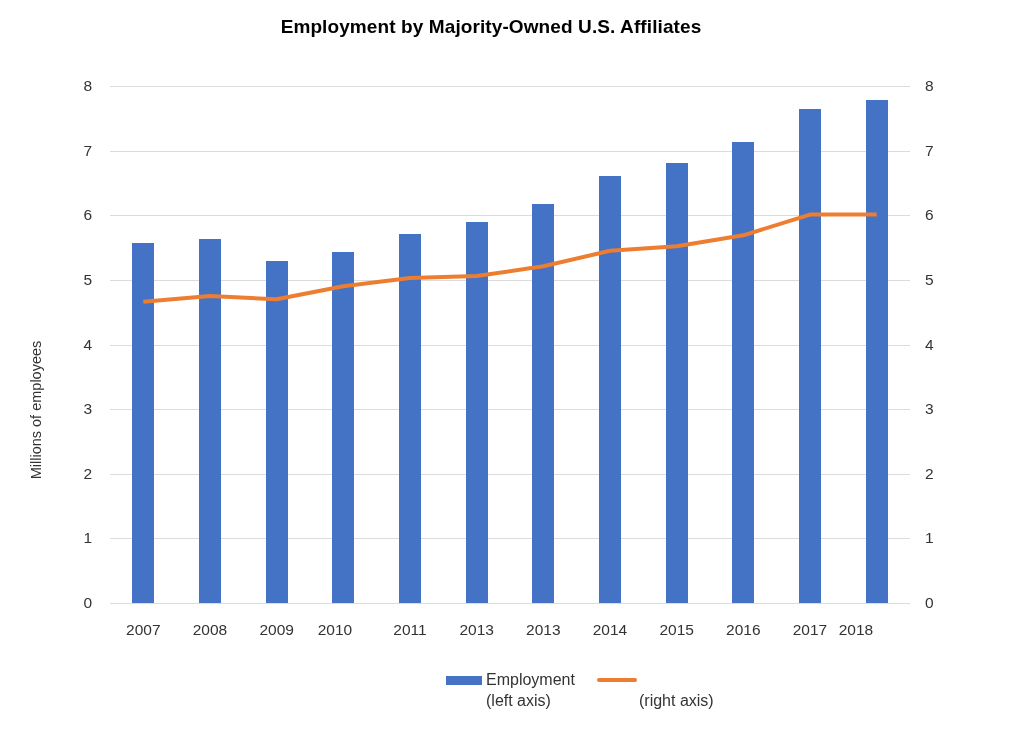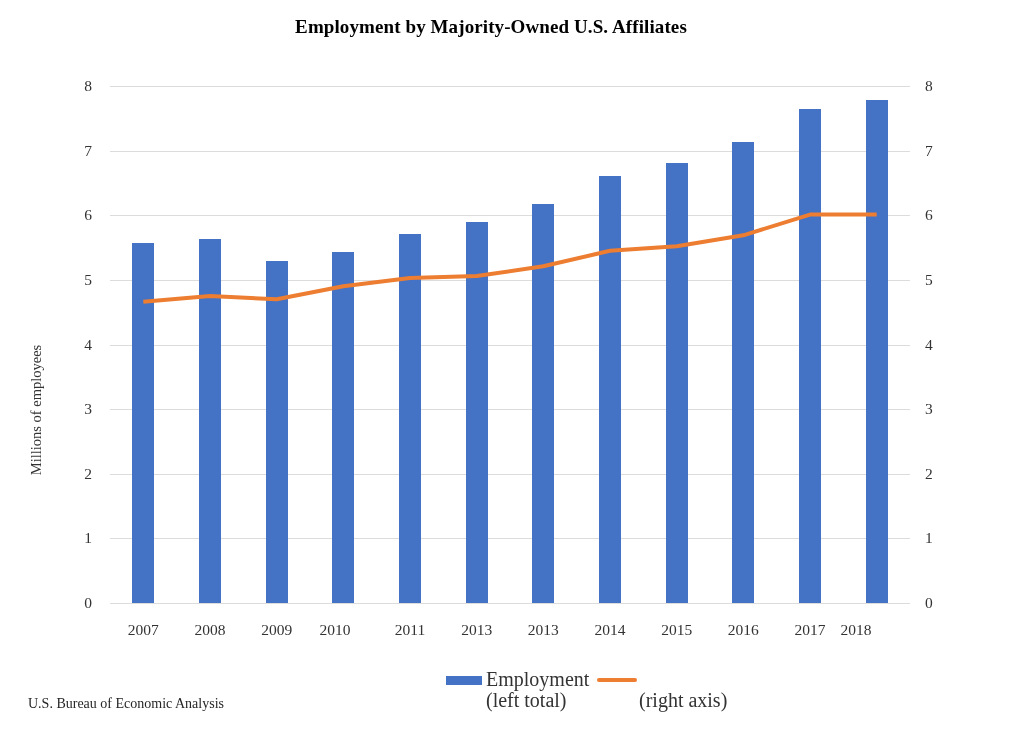--- a/index.html
+++ b/index.html
@@ -1,20 +1,20 @@
 <!DOCTYPE html>
 <html><head>
 <meta charset="utf-8">
 <style>
   html,body{margin:0;padding:0;background:#fff;}
   #stage{
     position:relative;
     width:944px;height:733px;
     background:#ffffff;
-    font-family:Liberation Serif, serif;
+    font-family:Liberation Sans, sans-serif;
     overflow:hidden;
     color:#333;
     border-radius:17px;
   }
   .chart-title{
     position:absolute;top:16px;left:0;width:982px;
     text-align:center;
     font-size:19px;font-weight:bold;color:#000;
     letter-spacing:.1px;
   }
@@ -61,21 +61,21 @@
   .legend-item.second{left:597px;}
   .swatch-bar{
     display:inline-block;width:36px;height:9px;margin-top:7px;margin-right:4px;
     flex:0 0 auto;
   }
   .swatch-line{
     display:inline-block;width:40px;height:4px;margin-top:9px;margin-right:2px;
     border-radius:2px;flex:0 0 auto;
   }
   .legend-text{
-    font-size:20px;line-height:21px;color:#333;
+    font-size:16px;line-height:21px;color:#333;
   }
   .source-note{
     position:absolute;left:28px;top:696px;
     font-size:14px;color:#262626;
   }
 </style>
 </head>
 <body>
 
 <div id="stage">
@@ -129,29 +129,28 @@
       <div class="tick-label tick-left" style="top: 205.25px;">6</div>
       <div class="tick-label tick-right" style="top: 205.25px;">6</div>
       <div class="tick-label tick-left" style="top: 140.625px;">7</div>
       <div class="tick-label tick-right" style="top: 140.625px;">7</div>
       <div class="tick-label tick-left" style="top: 76px;">8</div>
       <div class="tick-label tick-right" style="top: 76px;">8</div>
     </div>
 
   <div class="legend-item first">
     <span class="swatch-bar" style="background: rgb(68, 114, 196);"></span>
-    <span class="legend-text"><span>Employment</span><br><span>(left total)</span></span>
+    <span class="legend-text"><span>Employment</span><br><span>(left axis)</span></span>
   </div>
 
   <div class="legend-item second">
     <span class="swatch-line" style="background: rgb(237, 125, 49);"></span>
     <span class="legend-text"><br><span>(right axis)</span></span>
   </div>
 
-  <div class="source-note">U.S. Bureau of Economic Analysis</div>
 
 <div class="x-label" style="left: 109.333px;">2007</div>
     <div class="x-label" style="left: 176px;">2008</div>
     <div class="x-label" style="left: 242.667px;">2009</div>
     <div class="x-label" style="left: 301px;">2010</div>
     <div class="x-label" style="left: 376px;">2011</div>
     <div class="x-label" style="left: 442.667px;">2013</div>
     <div class="x-label" style="left: 509.333px;">2013</div>
     <div class="x-label" style="left: 576px;">2014</div>
     <div class="x-label" style="left: 642.667px; text-align: center;">2015</div>

